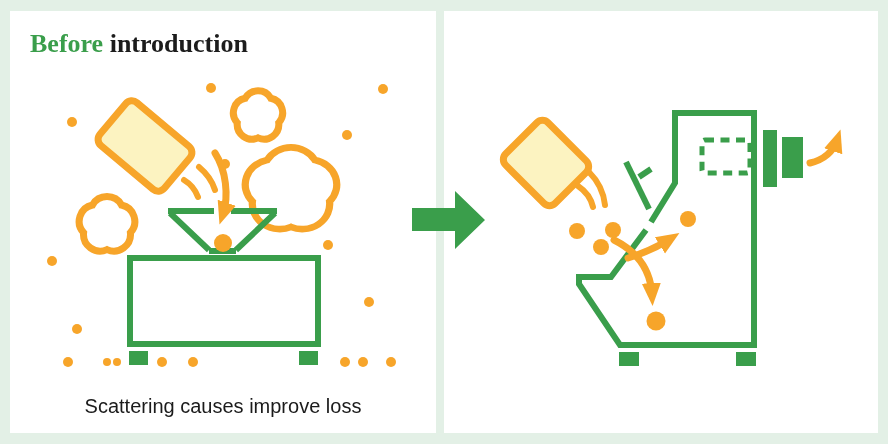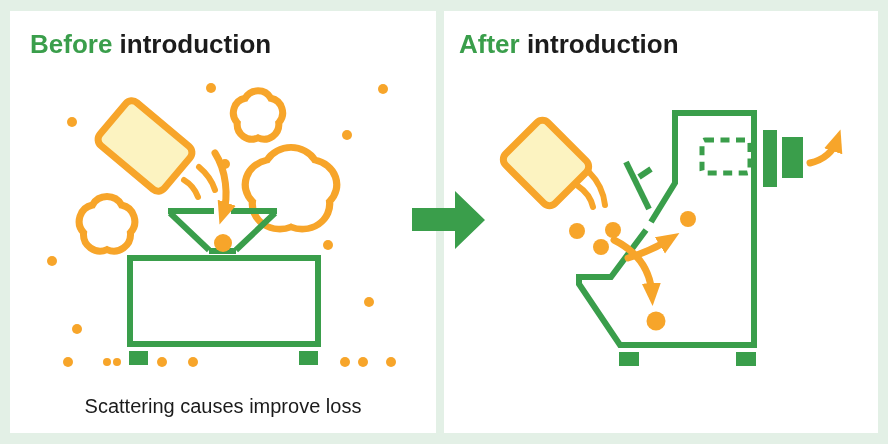--- a/index.html
+++ b/index.html
@@ -6,40 +6,39 @@
   body{
     width:888px;height:444px;position:relative;overflow:hidden;
     background:#e3f0e6;
     font-family:"Liberation Sans",sans-serif;
   }
   .panel{position:absolute;top:11px;height:422px;background:#ffffff}
   #panel-before{left:10px;width:426px}
   #panel-after{left:444px;width:434px}
   .title{
     position:absolute;top:18px;left:20px;
-    font-size:26px;font-weight:bold;color:#1c1c1c;
+    font-size:26px;font-weight:bold;color:#1c1c1c;font-family:Liberation Serif, serif;
   }
   #panel-after .title{left:15px}
   .title .hl{color:#3a9e4b}
   .caption{
     position:absolute;left:0;right:0;bottom:15px;
     text-align:center;font-size:20px;color:#1b1b1b;
   }
   #art{position:absolute;left:0;top:0}
 </style>
 </head>
 <body>
 
 <div class="panel" id="panel-before">
   <div class="title"><span class="hl">Before</span><span> introduction</span></div>
   <div class="caption">Scattering causes improve loss</div>
 </div>
 
 <div class="panel" id="panel-after">
-  <div class="title"><span class="hl">After</span><span> introduction</span></div>
 </div>
 
 <svg id="art" width="888" height="444" viewBox="0 0 888 444">
   <defs>
     <marker id="ah" viewBox="0 0 6 6" refX="3" refY="3" markerWidth="3.4" markerHeight="3.4" orient="auto" markerUnits="strokeWidth">
       <path d="M0,0.6 L5.8,3 L0,5.4 Z" fill="#f7a52a"></path>
     </marker>
     <path id="puff" d="M16.5,-22.7 A19,19 0 0 0 -16.5,-22.7 A19,19 0 0 0 -26.6,8.7 A19,19 0 0 0 0,28 A19,19 0 0 0 26.6,8.7 A19,19 0 0 0 16.5,-22.7 Z"></path>
   </defs>
 

